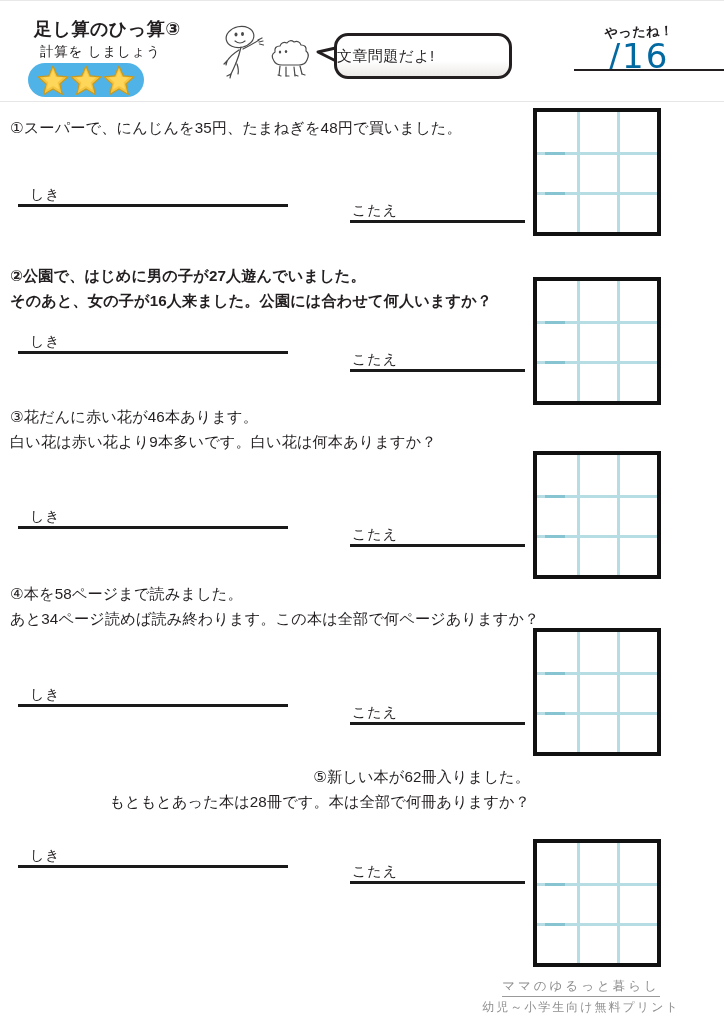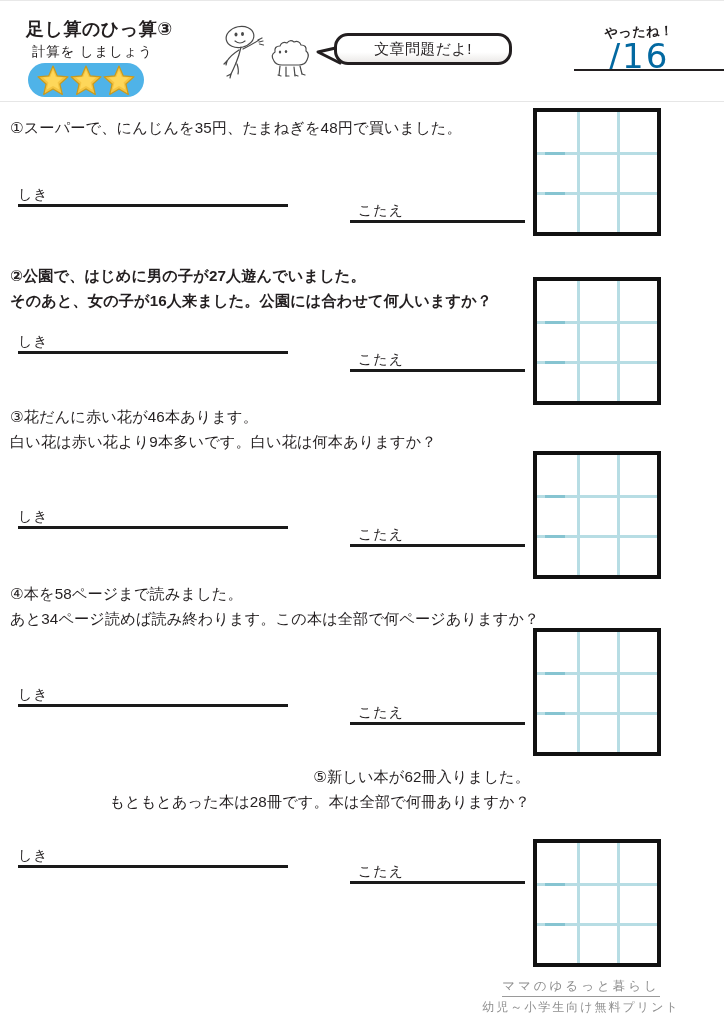--- a/index.html
+++ b/index.html
@@ -25,21 +25,21 @@
   
   .header {
     position: absolute;
     left: 0; top: 0;
     width: 724px;
     height: 100px;
   }
 
   .title-block {
     position: absolute;
-    left: 26px;
+    left: 34px;
     top: 18px;
     width: 190px;
   }
   .title-main {
     font-size: 18px;
     font-weight: 700;
     color: #231f20;
     letter-spacing: 0.5px;
     line-height: 1.15;
     white-space: nowrap;
@@ -84,28 +84,27 @@
     position: absolute;
     left: 316px;
     top: 32px;
     width: 196px;
     height: 48px;
   }
   .bubble {
     position: absolute;
     left: 18px; top: 0;
     width: 178px;
-    height: 32px;
+    height: 46px;
     border: 3px solid #231f20;
     border-radius: 14px;
     background: linear-gradient(to bottom, #ffffff 0%, #ffffff 62%, #eceae8 100%);
     box-sizing: border-box;
     display: flex;
     align-items: center;
-    justify-content: center;
   }
   .bubble-text {
     font-size: 15px;
     color: #231f20;
     letter-spacing: 0.4px;
     white-space: nowrap;
     font-weight: 500;
   }
 
   
@@ -168,41 +167,41 @@
   
   .shiki {
     position: absolute;
     left: 18px;
     width: 270px;
   }
   .shiki-label {
     font-size: 14px;
     color: #231f20;
     letter-spacing: 1px;
-    margin-left: 0;
+    margin-left: 12px;
     line-height: 18px;
   }
   .shiki-rule {
     width: 270px;
     height: 3px;
     background: #1a1a1a;
     margin-top: 1px;
   }
 
   
   .kotae {
     position: absolute;
     left: 350px;
     width: 175px;
   }
   .kotae-label {
     font-size: 14px;
     color: #231f20;
     letter-spacing: 1px;
-    margin-left: 8px;
+    margin-left: 2px;
     line-height: 18px;
   }
   .kotae-rule {
     width: 175px;
     height: 3px;
     background: #1a1a1a;
     margin-top: 1px;
   }
 
   

